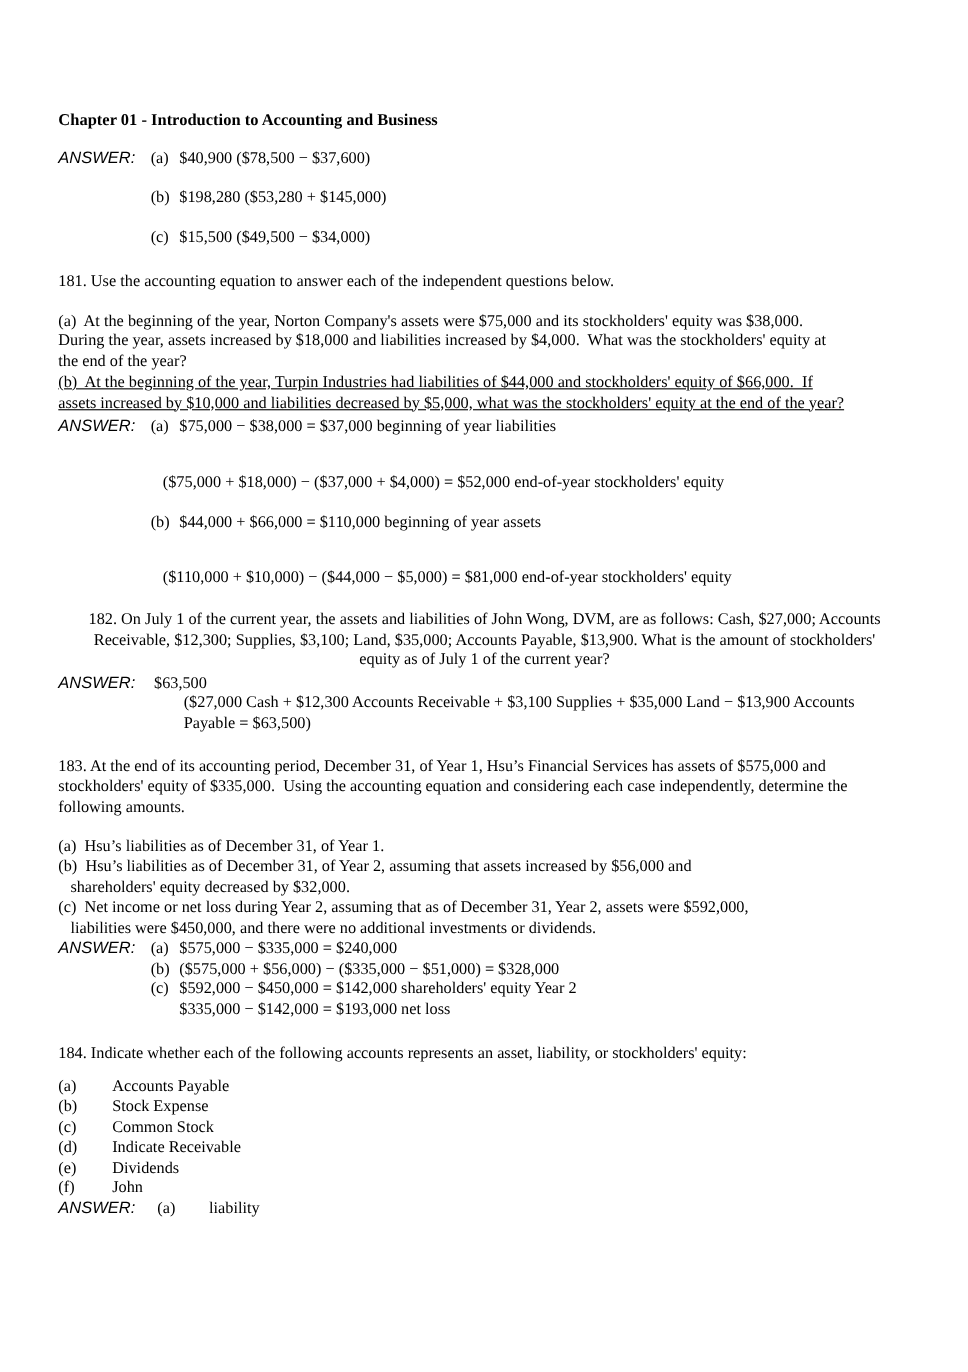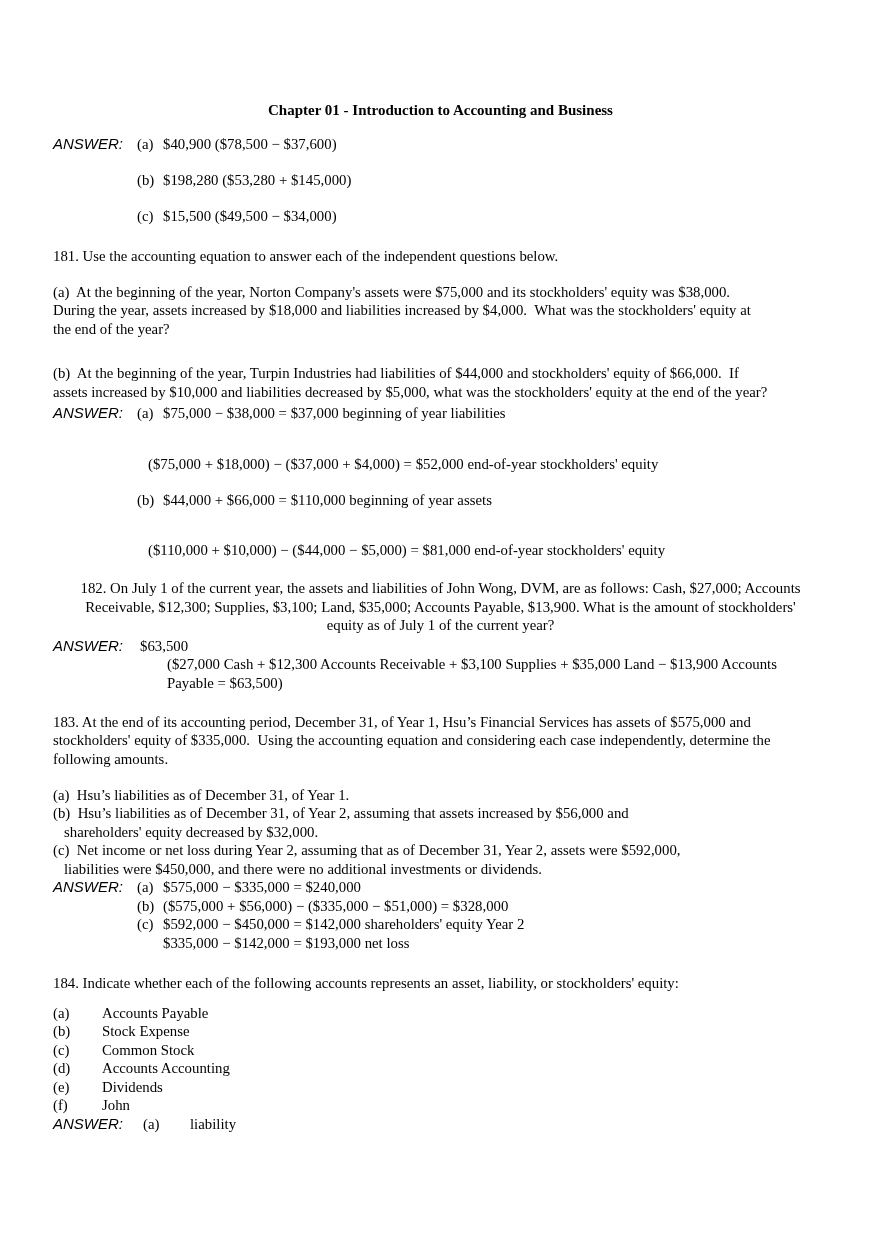--- a/index.html
+++ b/index.html
@@ -6,40 +6,40 @@
   html, body { margin: 0; padding: 0; }
   body {
     width: 880px; height: 1247px;
     background: #ffffff; color: #000000;
     font-family: "Liberation Serif", serif;
     font-size: 14.8px; line-height: 18.5px;
     overflow: hidden;
   }
   .page { padding: 101px 52px 0 53px; }
   .line, .txt, .letter, .name { white-space: pre; }
-  .hdr { font-weight: bold; font-size: 15px; margin: 0; line-height: 18.5px; text-align: center; }
+  .hdr { font-weight: bold; font-size: 15px; margin: 0; line-height: 18.5px; }
   .ansrow { display: flex; align-items: baseline; }
   .anslabel {
     font-family: "Liberation Sans", sans-serif;
     font-style: italic; font-size: 15px;
     flex: 0 0 84px; white-space: pre;
   }
   .anslabel.w87 { flex-basis: 87px; }
   .anslabel.w90 { flex-basis: 90px; }
   .letter { flex: 0 0 26px; }
   .letter.w47 { flex-basis: 47px; }
   .letter.w49 { flex-basis: 49px; }
   .indent95  { margin-left: 95px; margin-top: 32px; }
   .indent87  { margin-left: 114px; }
   .indent110 { margin-left: 110px; }
   .indent11  { margin-left: 11px; }
   .mt15   { margin-top: 15px; }
   .mt17   { margin-top: 17.5px; }
   .mt21   { margin-top: 21.5px; }
-  .mt15b  { margin-top: 26px; }
+  .mt15b  { margin-top: 1px; text-decoration: underline; }
   .mt3    { margin-top: 3px; }
   .mt19   { margin-top: 19.5px; text-align: center; }
   .mt2    { margin-top: 2px; }
   .mt20   { margin-top: 20.5px; }
   .mt11   { margin-top: 11.5px; }
 </style>
 </head>
 <body>
 
 <div class="page">
@@ -141,21 +141,21 @@
     <div class="ansrow">
       <span class="letter w49">(b)</span>
       <span class="name">Stock Expense</span>
     </div>
     <div class="ansrow">
       <span class="letter w49">(c)</span>
       <span class="name">Common Stock</span>
     </div>
     <div class="ansrow">
       <span class="letter w49">(d)</span>
-      <span class="name">Accounts Accounting</span>
+      <span class="name">Indicate Receivable</span>
     </div>
     <div class="ansrow">
       <span class="letter w49">(e)</span>
       <span class="name">Dividends</span>
     </div>
     <div class="ansrow">
       <span class="letter w49">(f)</span>
       <span class="name">John</span>
     </div>
   </div>

